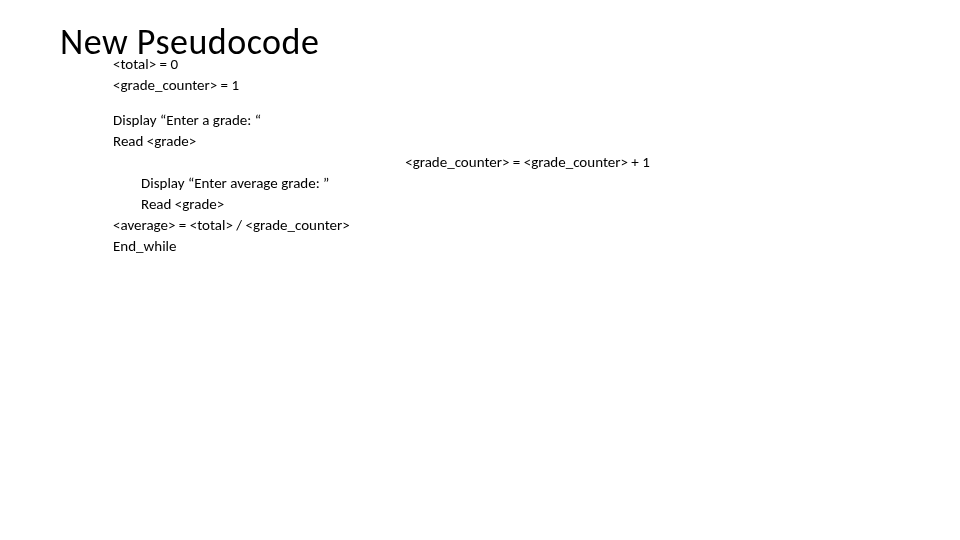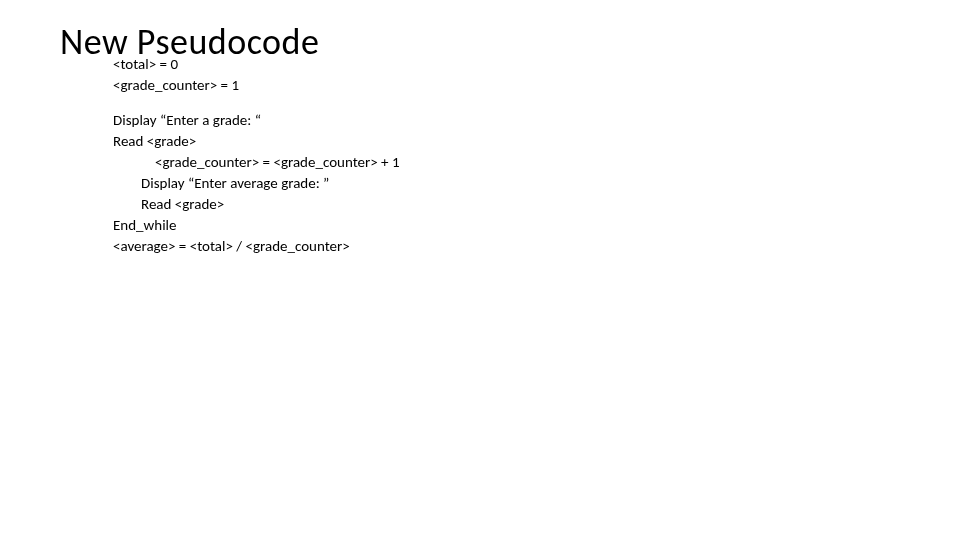--- a/index.html
+++ b/index.html
@@ -36,35 +36,36 @@
       white-space: pre;
     }
     .bold {
       font-weight: 400;
     }
     .indent1 {
       padding-left: 28px;
     }
     .indent2 {
       padding-left: 42px;
+      text-align: center;
     }
     .gap {
       height: 14px;
     }
   </style>
 </head>
 <body>
 
 <div class="slide">
   <h1 class="title">New Pseudocode</h1>
   <div class="content">
     <div>&lt;total&gt; = 0</div>
     <div>&lt;grade_counter&gt; = 1</div>
     <div class="gap"></div>
     <div class="bold">Display “Enter a grade: “</div>
     <div class="bold">Read &lt;grade&gt;</div>
     <div class="bold indent2">&lt;grade_counter&gt; = &lt;grade_counter&gt; + 1</div>
     <div class="bold indent1">Display “Enter average grade: ”</div>
     <div class="bold indent1">Read &lt;grade&gt;</div>
+    <div>&lt;average&gt; = &lt;total&gt; / &lt;grade_counter&gt;</div>
     <div>End_while</div>
-    <div>&lt;average&gt; = &lt;total&gt; / &lt;grade_counter&gt;</div>
   </div>
 </div>
 
 </body></html>

